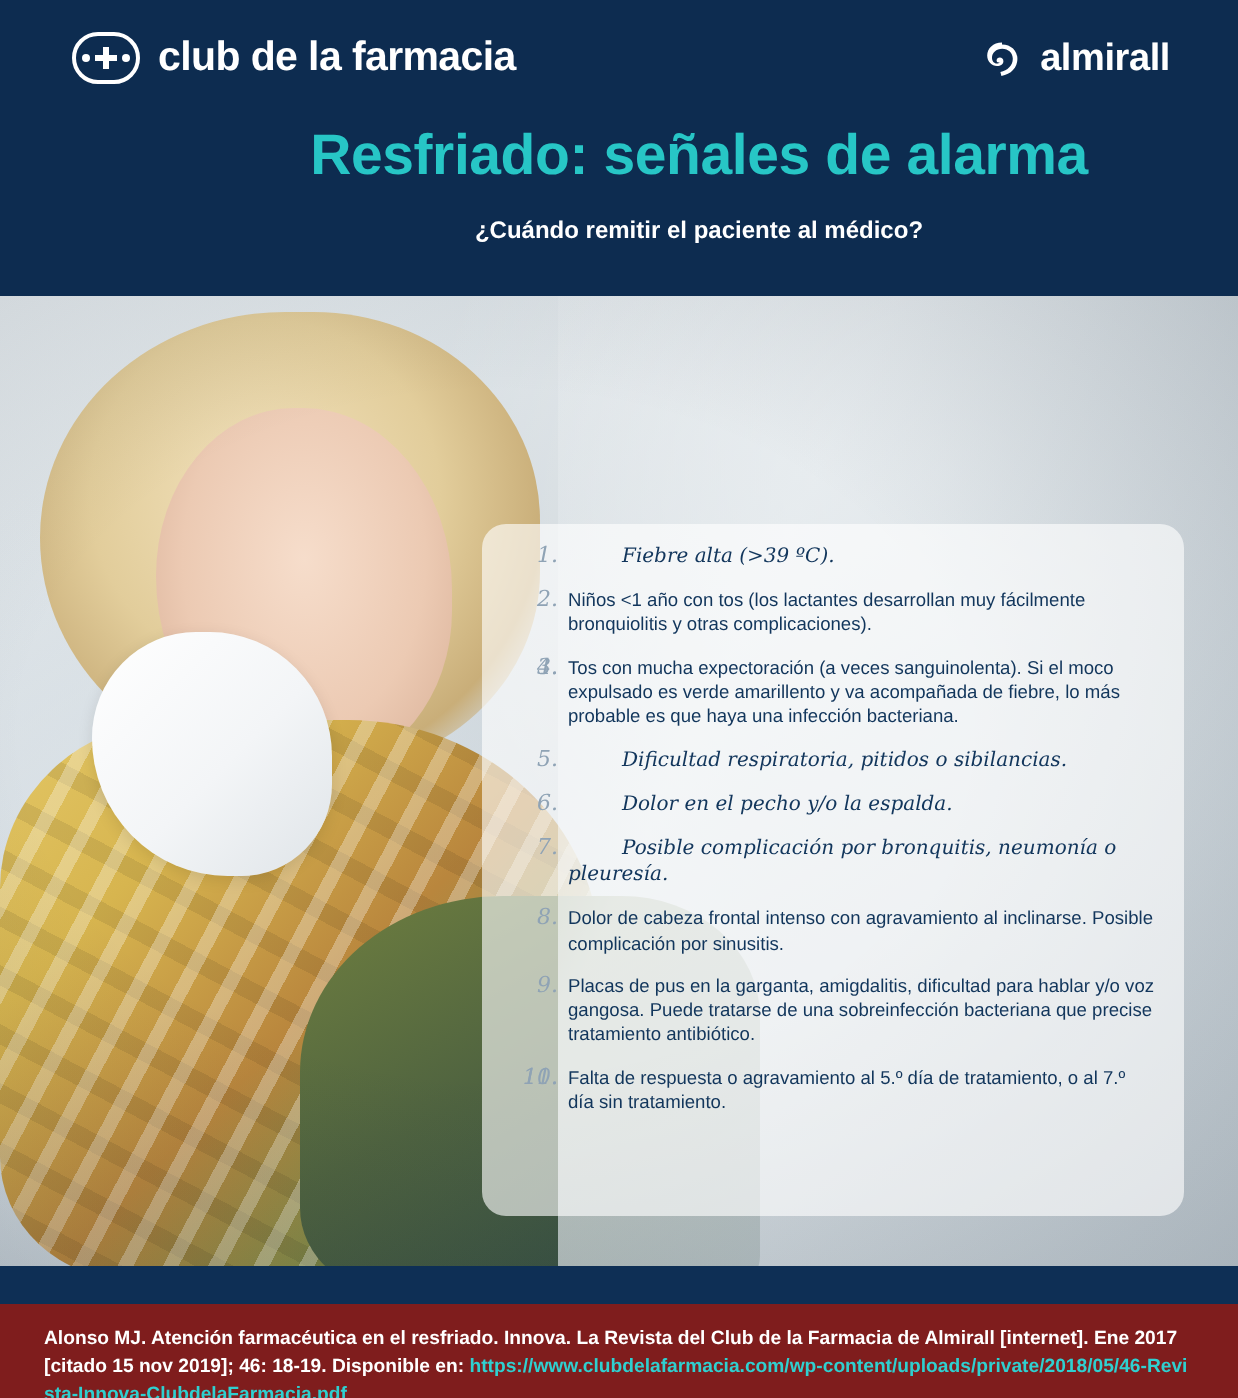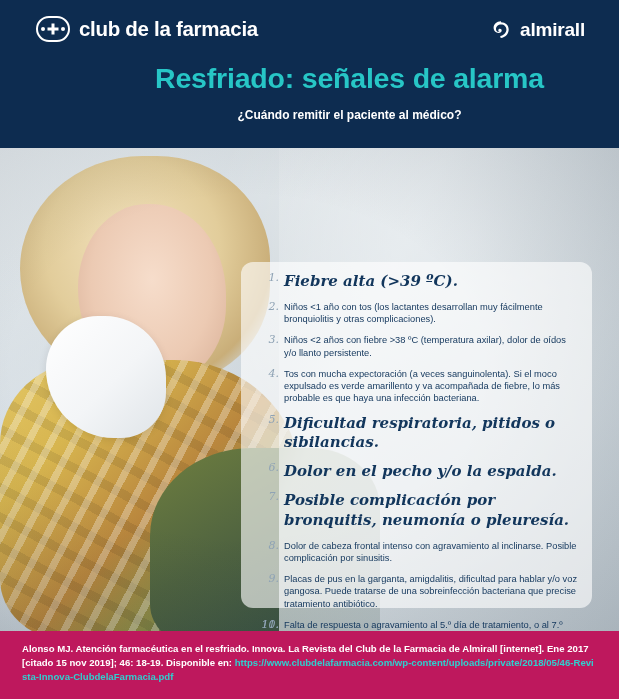--- a/index.html
+++ b/index.html
@@ -226,32 +226,33 @@
     width: 24px;
     text-align: right;
     color: #8fa3b5;
     font-family: "DejaVu Serif", serif;
     font-style: italic;
     font-size: 11px;
   }
   .alarm-text .hl {
     font-family: "DejaVu Serif", serif;
     font-style: italic;
-    font-weight: bold;
-    font-size: 15px;
+    font-weight: normal;
+    font-size: 10px;
     color: #12365c;
+    margin-left: 27px;
   }
 
   
   .footer {
     position: absolute;
     left: 0; bottom: 0;
     width: 619px;
-    height: 68px;
-    background: #be185d;
+    height: 47px;
+    background: #7f1d1d;
     box-sizing: border-box;
     padding: 11px 22px 0 22px;
   }
   .footer-text {
     color: #ffffff;
     font-size: 9.6px;
     line-height: 1.45;
     font-weight: bold;
     margin: 0;
   }
@@ -303,21 +304,21 @@
     <div class="photo-scarf"></div>
     <div class="photo-shoulder"></div>
     <div class="photo-tissue"></div>
     <div class="photo-right-wall"></div>
     <div class="photo-vignette"></div>
 
     <div class="list-panel">
       <ul class="alarm-list">
           <li class="alarm-item"><span class="alarm-num">1.</span><span class="alarm-text"><span class="hl">Fiebre alta (&gt;39 ºC).</span></span></li>
           <li class="alarm-item"><span class="alarm-num">2.</span><span class="alarm-text">Niños &lt;1 año con tos (los lactantes desarrollan muy fácilmente bronquiolitis y otras complicaciones).</span></li>
-          <li class="alarm-item"><span class="alarm-num">3.</span><span class="alarm-text">Niños &lt;2 años con fiebre &gt;38 ºC (temperatura axilar), dolor de oídos y/o llanto persistente.</span></li>
+          <li class="alarm-item"><span class="alarm-num">3.</span></li>
           <li class="alarm-item"><span class="alarm-num">4.</span><span class="alarm-text">Tos con mucha expectoración (a veces sanguinolenta). Si el moco expulsado es verde amarillento y va acompañada de fiebre, lo más probable es que haya una infección bacteriana.</span></li>
           <li class="alarm-item"><span class="alarm-num">5.</span><span class="alarm-text"><span class="hl">Dificultad respiratoria, pitidos o sibilancias.</span></span></li>
           <li class="alarm-item"><span class="alarm-num">6.</span><span class="alarm-text"><span class="hl">Dolor en el pecho y/o la espalda.</span></span></li>
           <li class="alarm-item"><span class="alarm-num">7.</span><span class="alarm-text"><span class="hl">Posible complicación por bronquitis, neumonía o pleuresía.</span></span></li>
           <li class="alarm-item"><span class="alarm-num">8.</span><span class="alarm-text">Dolor de cabeza frontal intenso con agravamiento al inclinarse. Posible complicación por sinusitis.</span></li>
           <li class="alarm-item"><span class="alarm-num">9.</span><span class="alarm-text">Placas de pus en la garganta, amigdalitis, dificultad para hablar y/o voz gangosa. Puede tratarse de una sobreinfección bacteriana que precise tratamiento antibiótico.</span></li>
           <li class="alarm-item"><span class="alarm-num">10.</span></li>
           <li class="alarm-item"><span class="alarm-num">11.</span><span class="alarm-text">Falta de respuesta o agravamiento al 5.º día de tratamiento, o al 7.º día sin tratamiento.</span></li>
         </ul>
     </div>

